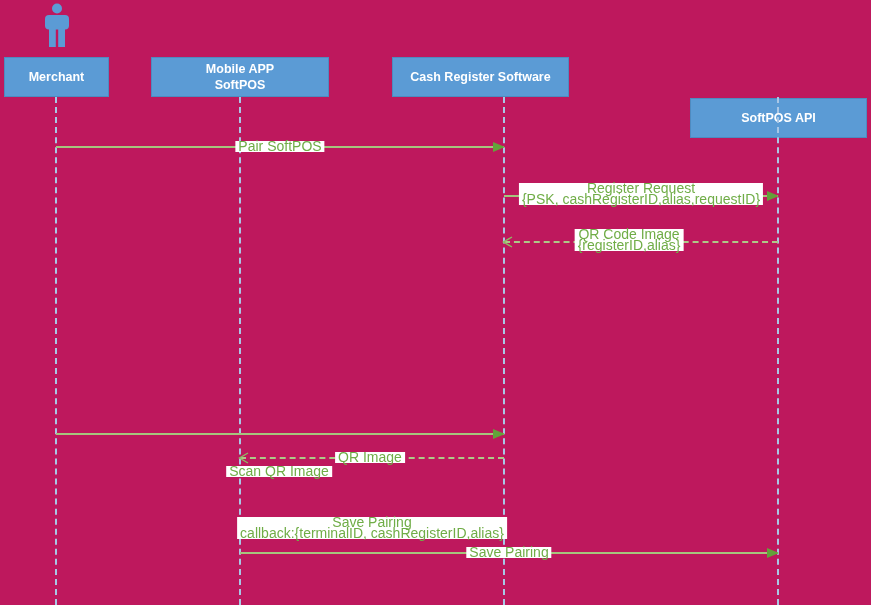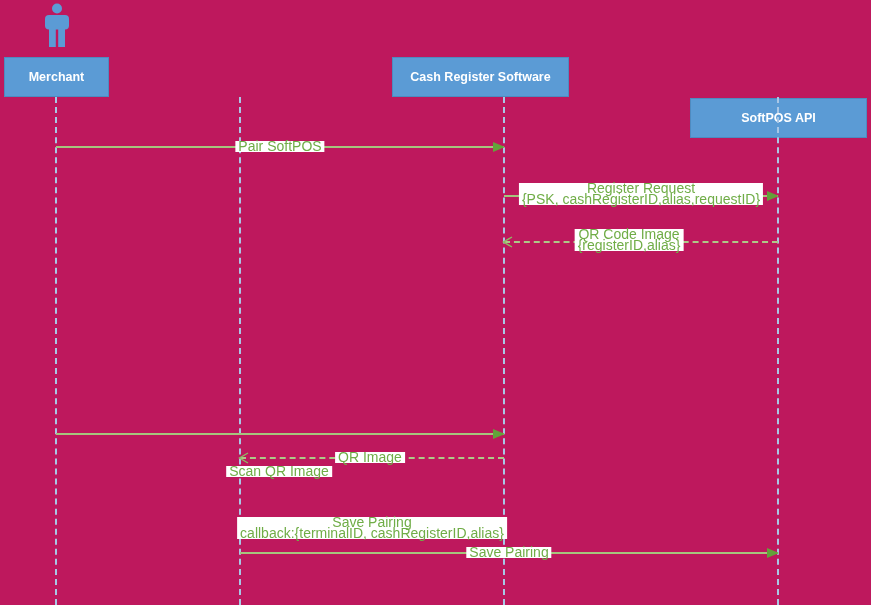--- a/index.html
+++ b/index.html
@@ -73,20 +73,24 @@
   <svg class="actor" viewBox="0 0 32 46" xmlns="http://www.w3.org/2000/svg">
     <circle cx="16" cy="5.5" r="5" fill="#5b9bd5"></circle>
     <rect x="4" y="12" width="24" height="14.5" rx="4" fill="#5b9bd5"></rect>
     <rect x="8" y="24" width="6.8" height="20" fill="#5b9bd5"></rect>
     <rect x="17.2" y="24" width="6.8" height="20" fill="#5b9bd5"></rect>
   </svg>
 
   <div class="pbox pbox-merchant">
     <span>Merchant</span>
   </div>
+  <div class="pbox pbox-mobile">
+    <span>Mobile APP</span>
+    <span>SoftPOS</span>
+  </div>
   <div class="pbox pbox-cashreg">
     <span>Cash Register Software</span>
   </div>
   <div class="pbox pbox-api">
     <span>SoftPOS API</span>
   </div>
 
   <div class="lifeline ll-merchant"></div>
   <div class="lifeline ll-mobile"></div>
   <div class="lifeline ll-cashreg"></div>

